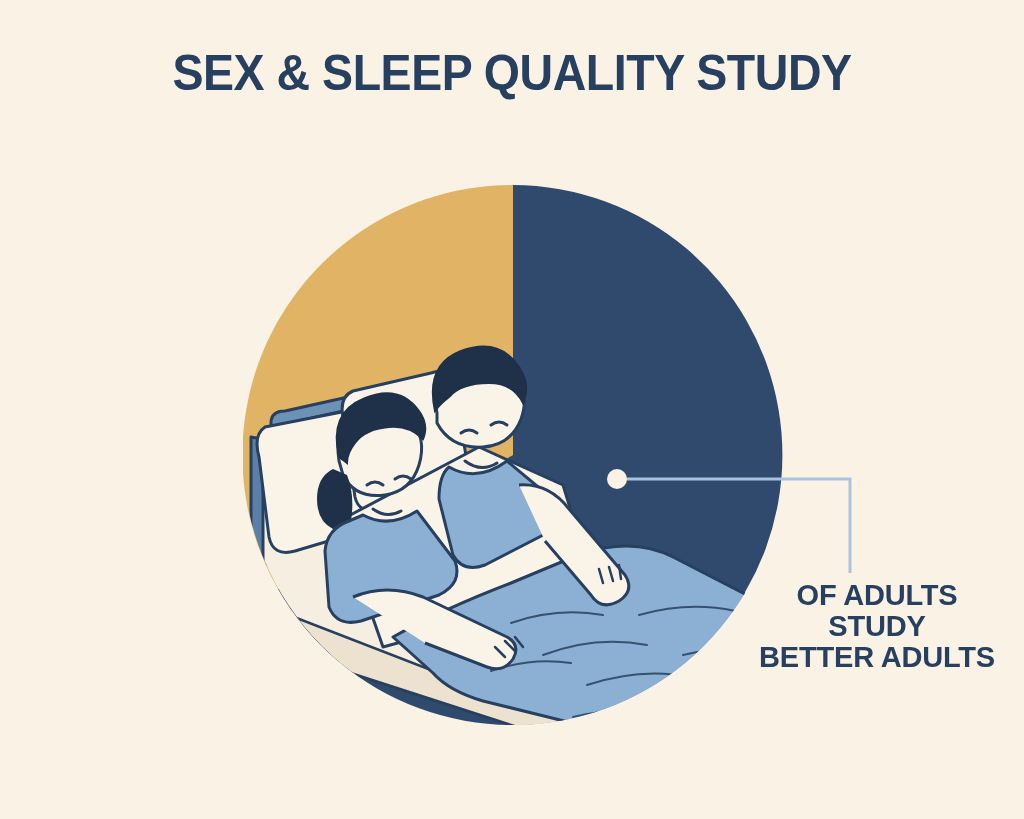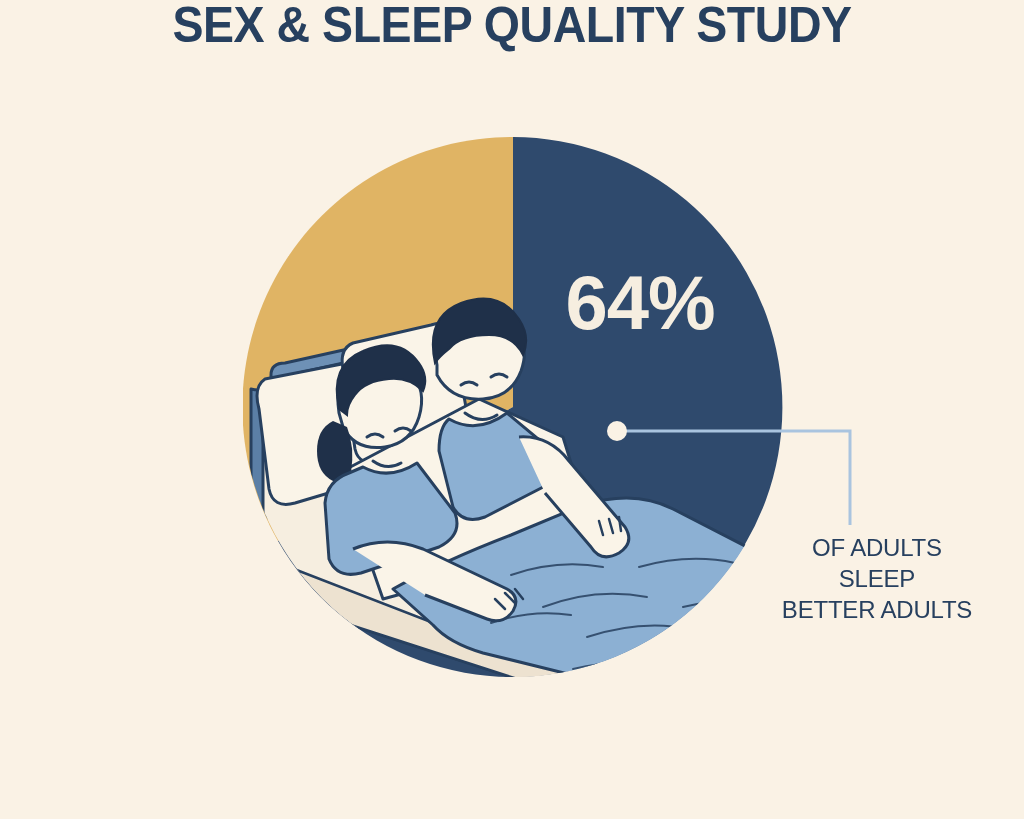--- a/index.html
+++ b/index.html
@@ -2,21 +2,21 @@
 <html><head>
 <meta charset="utf-8">
 <style>
   html,body{margin:0;padding:0;}
   body{
     width:1024px;height:819px;overflow:hidden;
     background:#FAF2E5;
     font-family:"Liberation Sans", sans-serif;
     position:relative;
   }
-  .stage{position:absolute;inset:0;}
+  .stage{position:absolute;inset:0;margin-top:48px;}
 
   
   .title{
     position:absolute;left:0;top:-4px;width:1024px;
     text-align:center;
     font-size:50px;
     font-weight:bold;
     letter-spacing:-0.5px;
     color:#27405F;
     font-family:"Liberation Sans", sans-serif;
@@ -42,22 +42,22 @@
     line-height:90px;
   }
 
   
   .leader{position:absolute;left:600px;top:405px;width:280px;height:130px;}
   .callout{
     position:absolute;
     left:757px;top:532px;width:240px;
     text-align:center;
     color:#27405F;
-    font-weight:normal;
-    font-size:24px;
+    font-weight:bold;
+    font-size:29px;
     line-height:31px;
     letter-spacing:-0.2px;
   }
   .callout span{display:block;white-space:nowrap;}
 
   
   .footer{position:absolute;left:0;top:744px;width:1024px;height:75px;}
 </style>
 </head>
 <body>
@@ -140,32 +140,31 @@
             <path d="M366,382 l4,14"></path>
             <path d="M376,380 l2,14"></path>
         </g>
 
         <path d="M262,556 l0,36 l16,10 l14,-10 l0,-32 Z" fill="#8CB0D3" stroke="#27405F" stroke-width="3" stroke-linejoin="round"></path>
         <path d="M608,506 l0,34 l16,10 l14,-10 l0,-32 Z" fill="#8CB0D3" stroke="#27405F" stroke-width="3" stroke-linejoin="round"></path>
       </g>
     </svg>
   </div>
 
-  <div class="pct-label">64%</div>
 
   <div class="leader">
     <svg width="280" height="130" viewBox="0 0 280 130" xmlns="http://www.w3.org/2000/svg">
       <path d="M18,26 L250,26 L250,120" fill="none" stroke="#A9C4DF" stroke-width="3"></path>
       <circle cx="17" cy="26" r="10" fill="#FAF2E5"></circle>
     </svg>
   </div>
 
   <div class="callout">
     <span>OF ADULTS</span>
-    <span>SLEEP</span>
+    <span>STUDY</span>
     <span>BETTER ADULTS</span>
   </div>
 
   <div class="footer">
 
     
 
     
 
     

